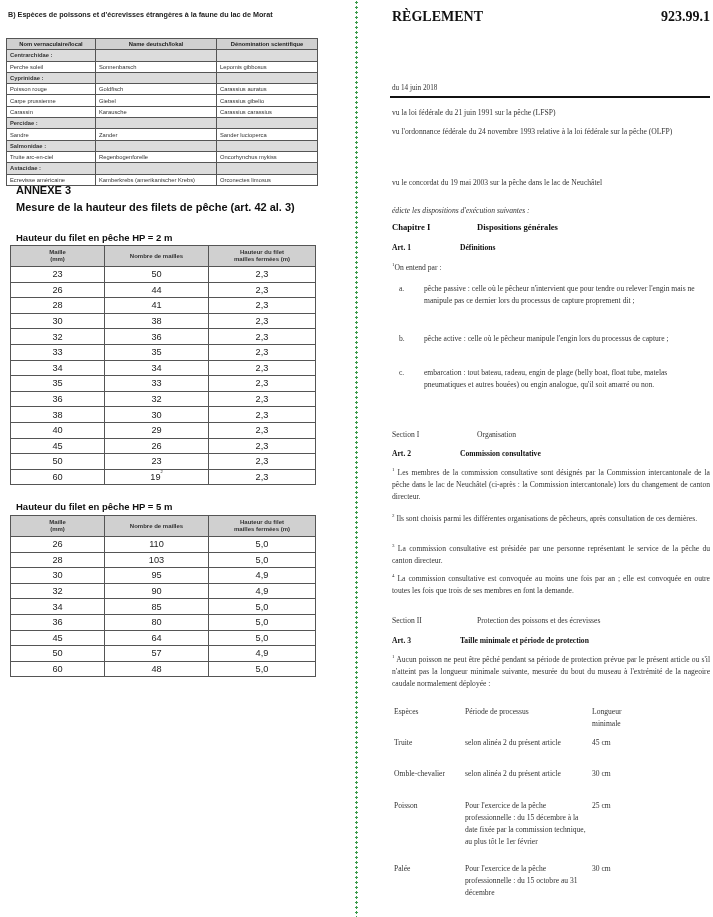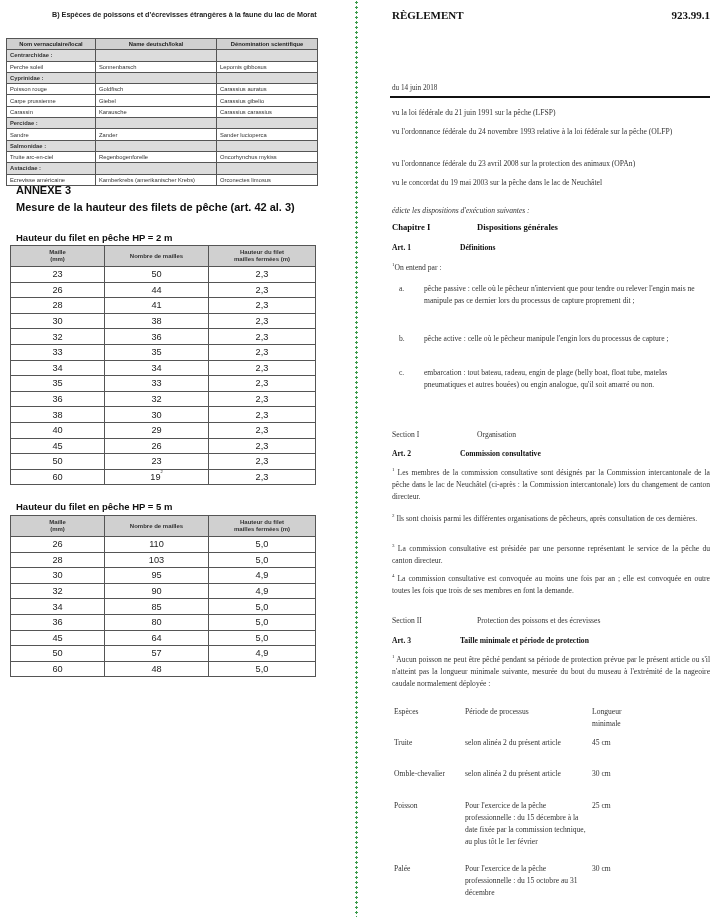--- a/index.html
+++ b/index.html
@@ -7,21 +7,21 @@
   body { position: relative; color: #222; }
 
   .left { position: absolute; left: 0; top: 0; width: 350px; height: 917px; font-family: "Liberation Sans", sans-serif; }
   .right { position: absolute; left: 390px; top: 0; width: 323px; height: 917px; font-family: "Liberation Serif", serif; }
 
   .separator { position: absolute; left: 355px; top: 0; width: 3px; height: 917px;
     background-image: radial-gradient(circle, #3a9a4a 1px, transparent 1.3px);
     background-size: 3px 5px; background-repeat: repeat-y; }
 
   
-  .sectionB { position: absolute; left: 8px; top: 10px; font-size: 7.2px; font-weight: bold; color: #222; margin-left: 44px; }
+  .sectionB { position: absolute; left: 8px; top: 10px; font-size: 7.2px; font-weight: bold; color: #222; }
   table.species { position: absolute; left: 6px; top: 38px; width: 312px; border-collapse: collapse; font-size: 5.8px; }
   table.species td, table.species th { border: 0.8px solid #555; padding: 1px 3px; height: 11.3px; text-align: left; font-weight: normal; color: #333; }
   table.species th { background: #d0d0d0; font-weight: bold; text-align: center; color: #222; }
   table.species tr.family td { background: #dcdcdc; font-weight: bold; }
   table.species td:nth-child(1) { width: 89px; }
   table.species td:nth-child(2) { width: 121px; }
 
   .annex-title { position: absolute; left: 16px; top: 184px; font-size: 11px; font-weight: bold; color: #111; }
   .annex-subtitle { position: absolute; left: 16px; top: 201px; font-size: 11px; font-weight: bold; color: #111; }
 
@@ -32,21 +32,21 @@
   table.mesh { position: absolute; left: 10px; width: 306px; border-collapse: collapse; }
   table.mesh th { background: #d0d0d0; border: 0.8px solid #555; font-size: 6px; font-weight: bold; color: #333; padding: 1px 2px; height: 21px; line-height: 1.15; text-align: center; }
   table.mesh td { border: 0.8px solid #555; font-size: 9.2px; color: #222; text-align: center; height: 15.6px; padding: 0; }
   table.mesh th:nth-child(1) { width: 94px; }
   table.mesh th:nth-child(2) { width: 104px; }
   .mesh2 { top: 245px; }
   .mesh5 { top: 515px; }
   sup.foot { font-size: 4px; vertical-align: top; position: relative; top: -3px; }
 
   
-  .reg-head { position: absolute; left: 2px; top: 9px; width: 318px; font-size: 11px; font-weight: bold; color: #111; }
+  .reg-head { position: absolute; left: 2px; top: 9px; width: 318px; font-size: 14px; font-weight: bold; color: #111; }
   .reg-head .num { position: absolute; right: 0; top: 0; }
   .reg-title { position: absolute; left: 2px; top: 30px; width: 318px; font-size: 11.2px; font-weight: bold; line-height: 1.55; color: #111; }
   .reg-date { position: absolute; left: 2px; top: 84px; font-size: 7.2px; color: #333; }
   .reg-rule { position: absolute; left: 0; top: 96px; width: 320px; height: 2px; background: #111; }
 
   .p { position: absolute; left: 2px; width: 318px; font-size: 7.6px; line-height: 1.6; color: #333; }
   .p.just { text-align: justify; }
   .it { font-style: italic; }
   .h-chap { position: absolute; left: 2px; font-size: 8.6px; font-weight: bold; color: #111; }
   .h-chap .tab { position: absolute; left: 85px; white-space: nowrap; }
@@ -292,21 +292,20 @@
 <div class="right">
   <div class="reg-head">
     <span>RÈGLEMENT</span>
     <span class="num">923.99.1</span>
   </div>
   <div class="reg-date">du 14 juin 2018</div>
   <div class="reg-rule"></div>
 
   <div class="p" style="top:107px">vu la loi fédérale du 21 juin 1991 sur la pêche (LFSP)</div>
   <div class="p" style="top:126px">vu l'ordonnance fédérale du 24 novembre 1993 relative à la loi fédérale sur la pêche (OLFP)</div>
-  <div class="p" style="top:158px">vu l'ordonnance fédérale du 23 avril 2008 sur la protection des animaux (OPAn)</div>
   <div class="p" style="top:177px">vu le concordat du 19 mai 2003 sur la pêche dans le lac de Neuchâtel</div>
 
   <div class="p it" style="top:205px">édicte les dispositions d'exécution suivantes :</div>
 
   <div class="h-chap" style="top:222px">
     <span>Chapitre I</span><span class="tab">Dispositions générales</span>
   </div>
 
   <div class="h-art" style="top:243px">
     <span>Art. 1</span><span class="tab">Définitions</span>

